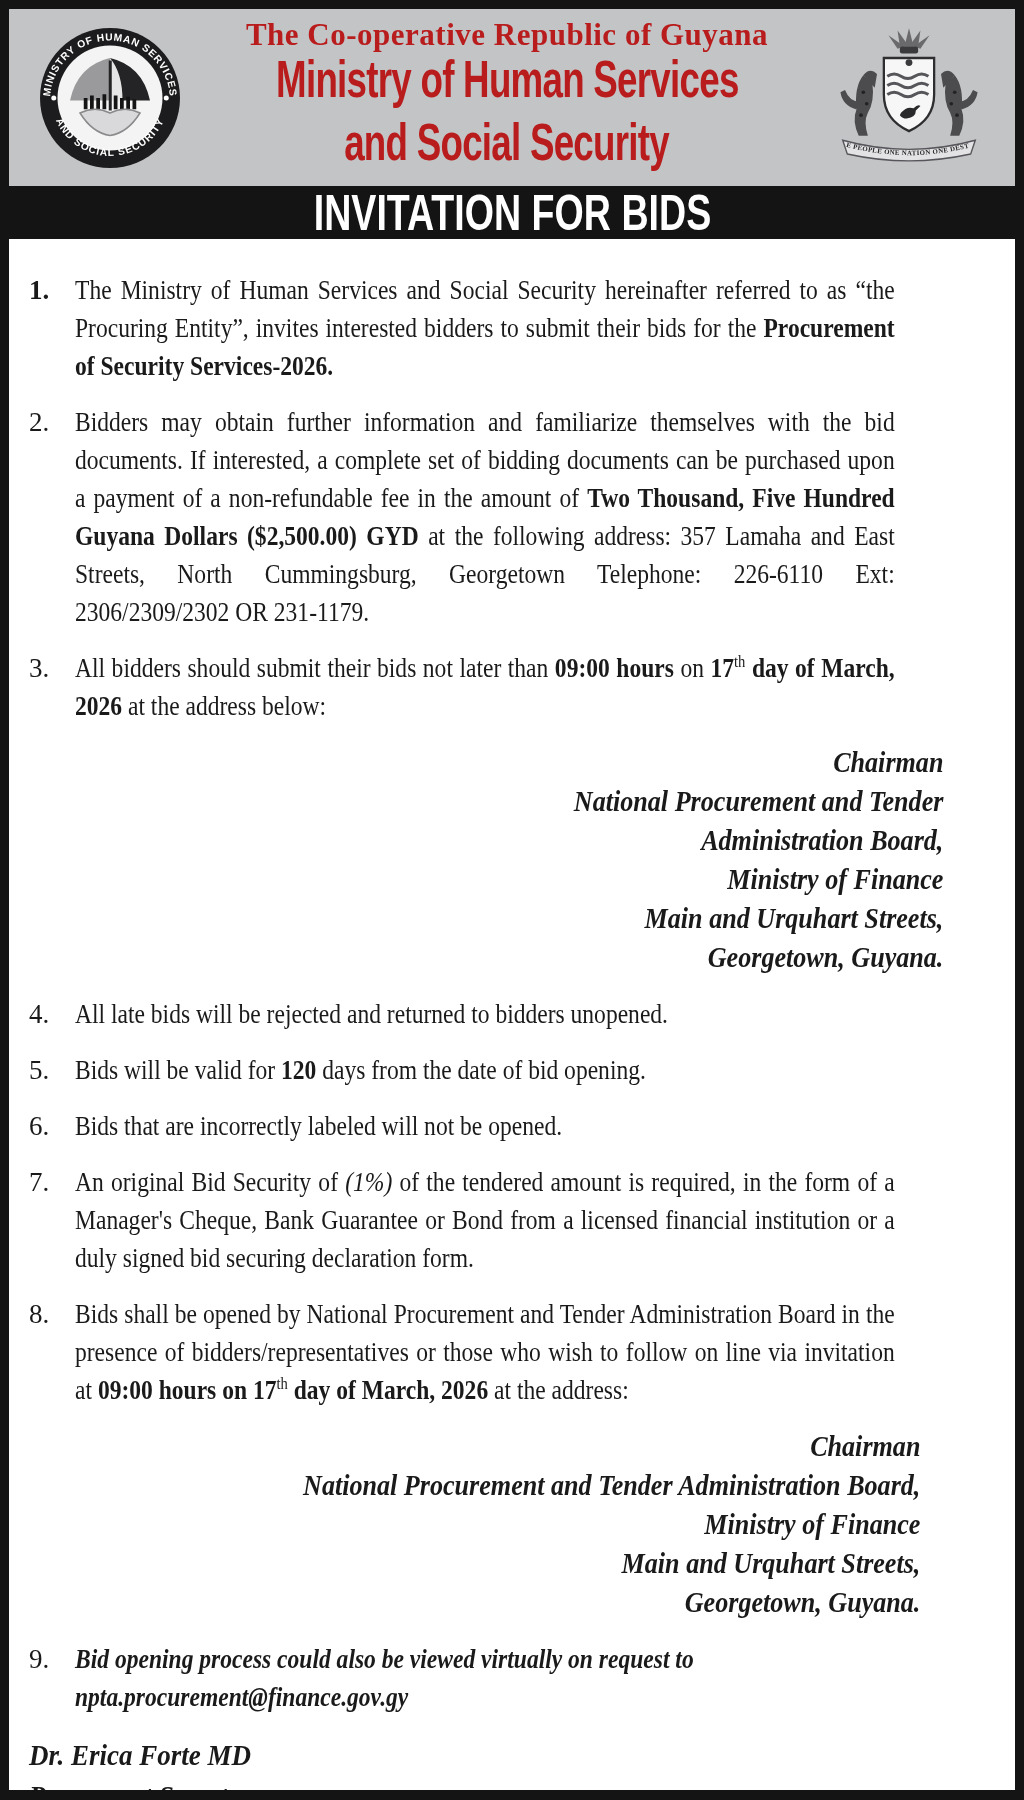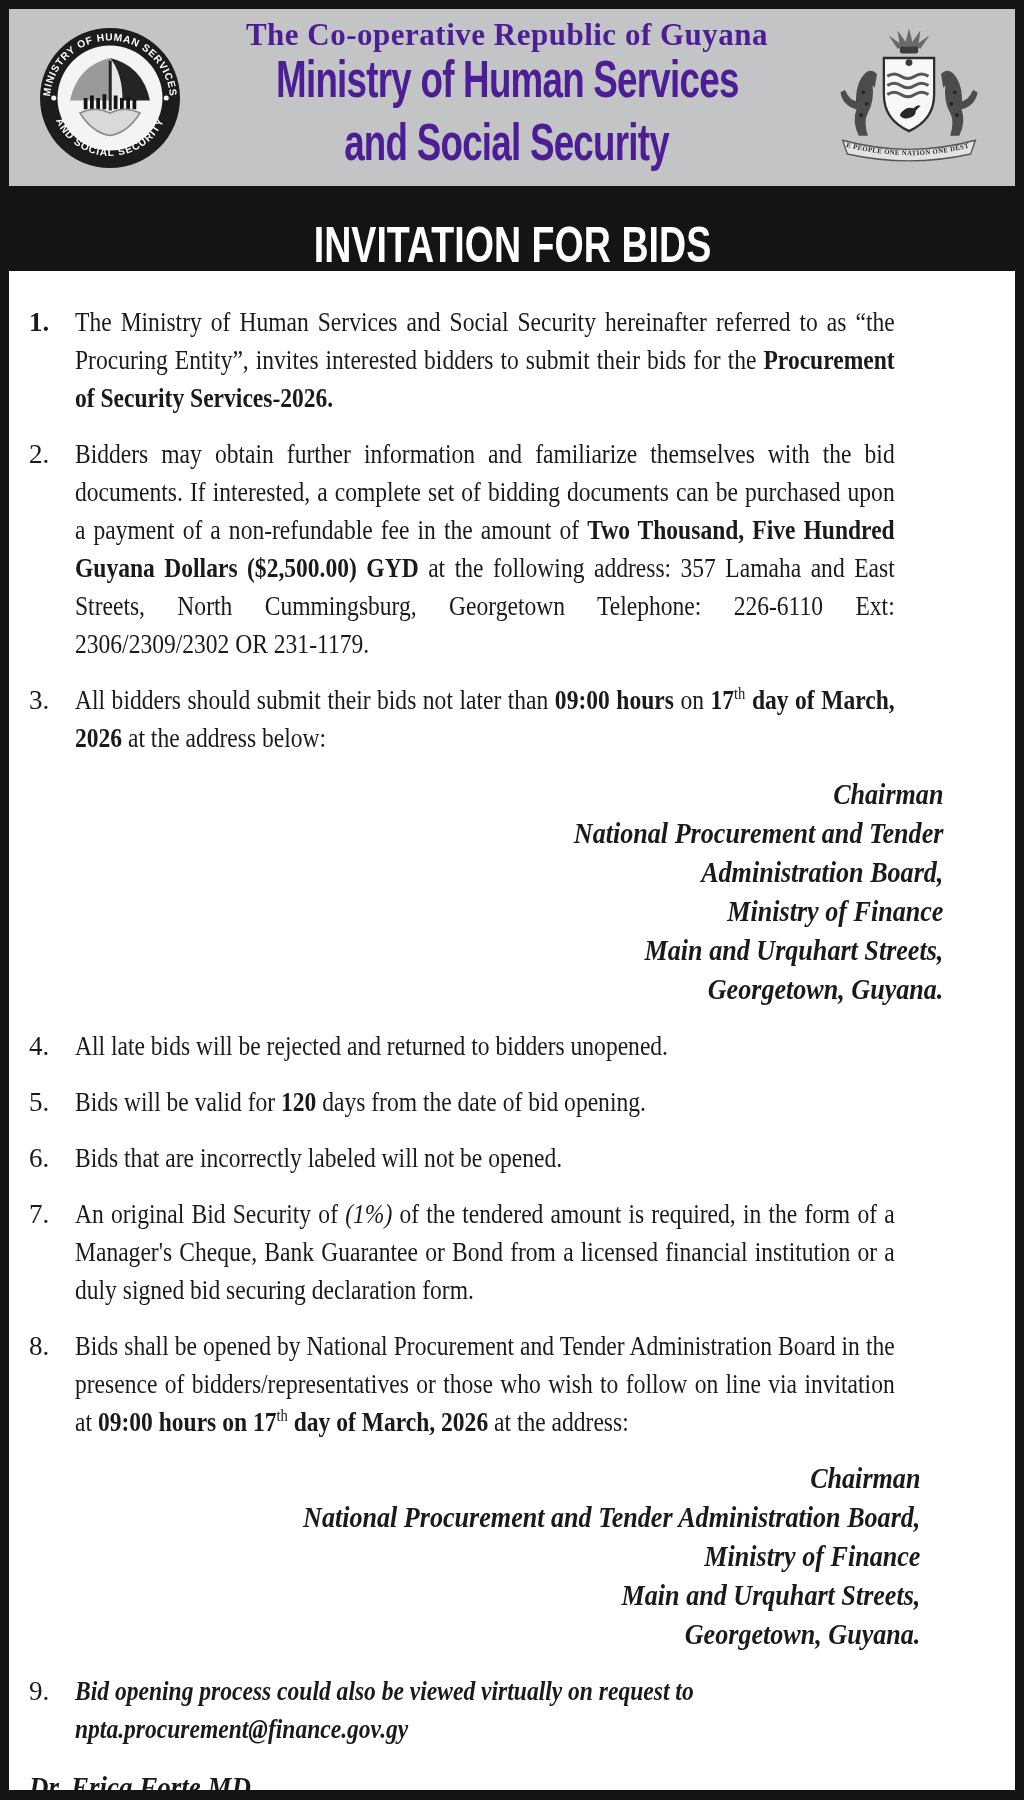--- a/index.html
+++ b/index.html
@@ -10,34 +10,34 @@
     padding:9px 9px 10px 9px;
     display:flex; flex-direction:column;
   }
   
   .masthead {
     height:177px; background:var(--masthead-bg,#c3c4c6);
     display:flex; align-items:center; padding:0 26px; gap:8px;
   }
   .seal-wrap { width:150px; height:150px; flex-shrink:0; }
   .coat-wrap { width:160px; height:150px; flex-shrink:0; }
-  .masthead-center { flex:1; text-align:center; color:#4c1d95; }
+  .masthead-center { flex:1; text-align:center; color:#b91c1c; }
   .country-line {
     font-family:"Liberation Serif",serif; font-weight:700;
     font-size:31px; line-height:36px; letter-spacing:0.5px;
   }
   .ministry-line {
     font-family:"Liberation Sans",sans-serif; font-weight:700;
     font-size:49px; line-height:52px; white-space:nowrap;
     display:inline-block; transform:scale(0.75,1.06); transform-origin:center;
     letter-spacing:-1px;
   }
   .ministry-row { line-height:50px; }
   
-  .title-band { height:53px; display:flex; align-items:center; justify-content:center;margin-top:32px; }
+  .title-band { height:53px; display:flex; align-items:center; justify-content:center; }
   .band-text {
     color:var(--band-text,#ffffff);
     font-family:"Liberation Sans",sans-serif; font-weight:700;
     font-size:47px; white-space:nowrap; display:inline-block;
     transform:scale(0.80,1.08); transform-origin:center; letter-spacing:0px;
   }
   
   .content {
     flex:1; background:#ffffff; overflow:hidden;
     padding:32px 0 0 20px;

